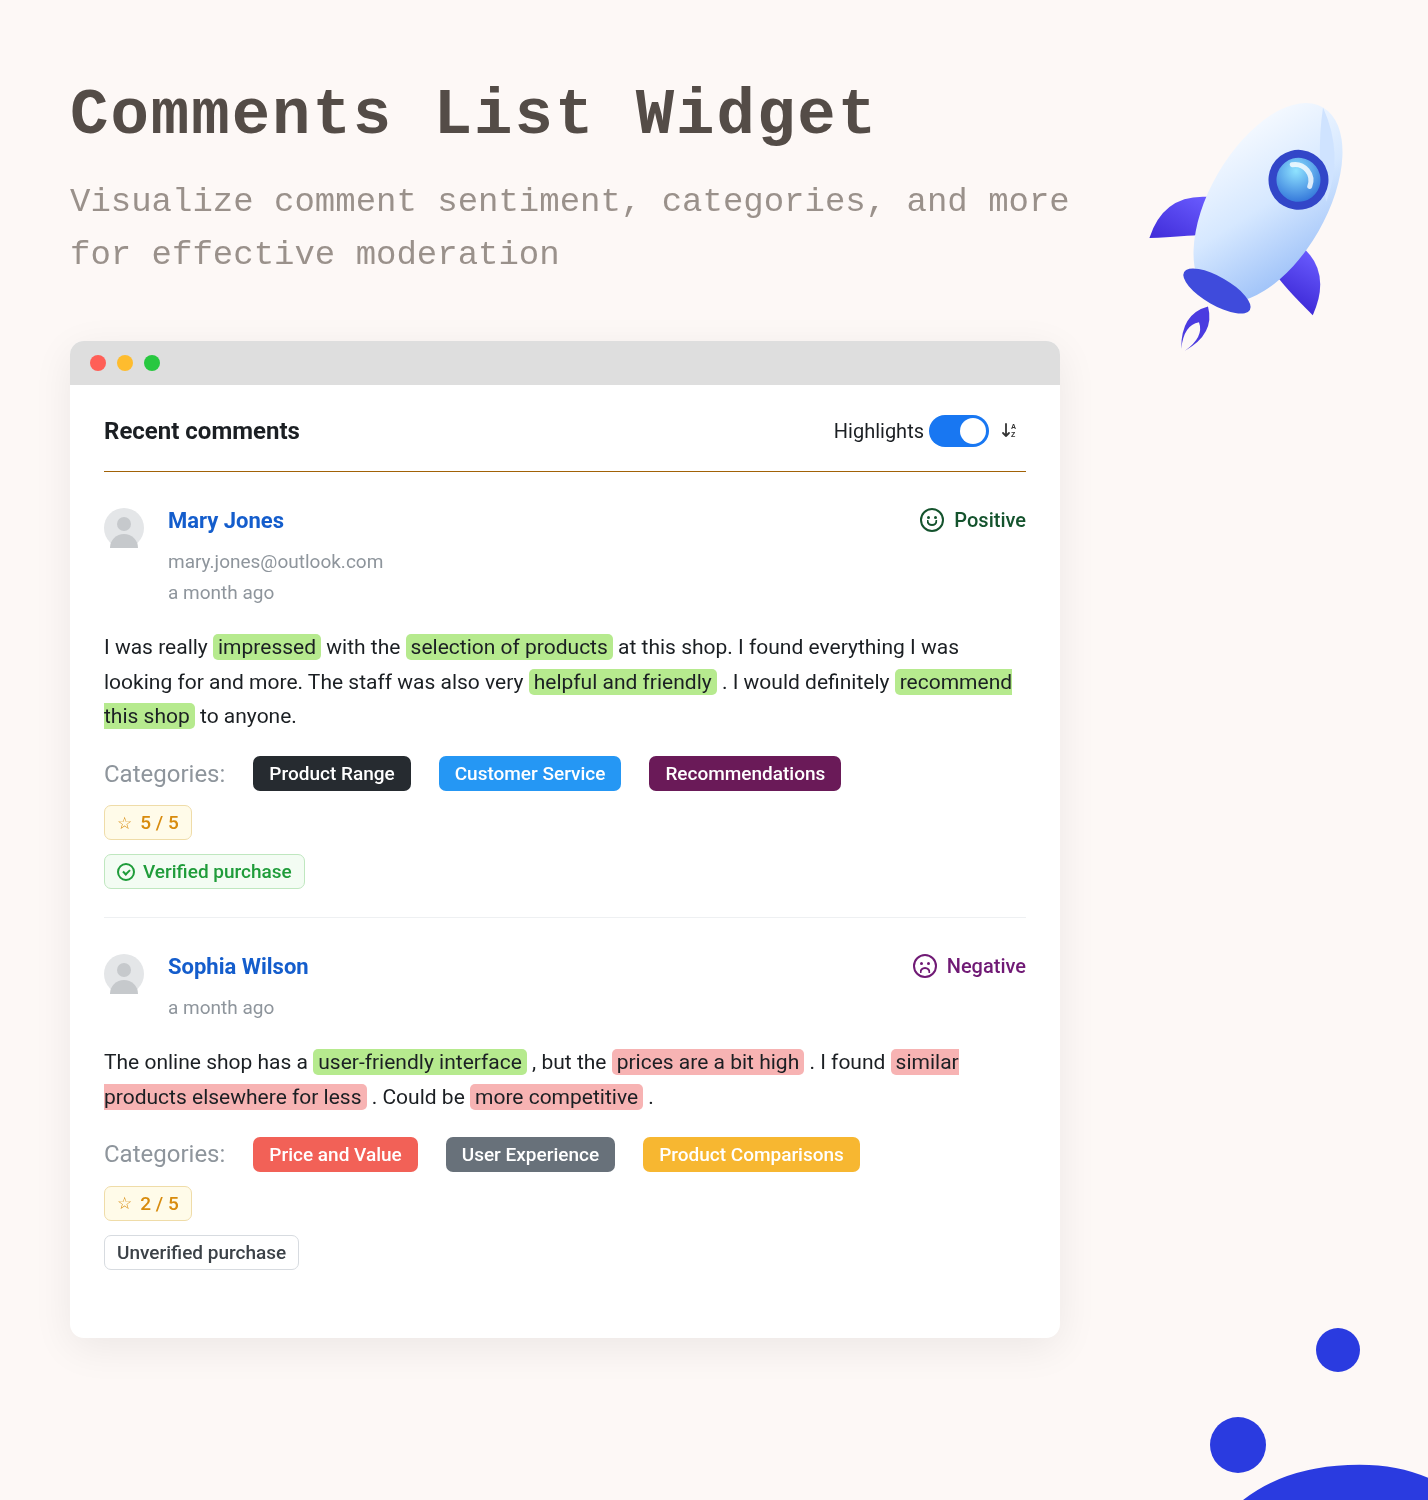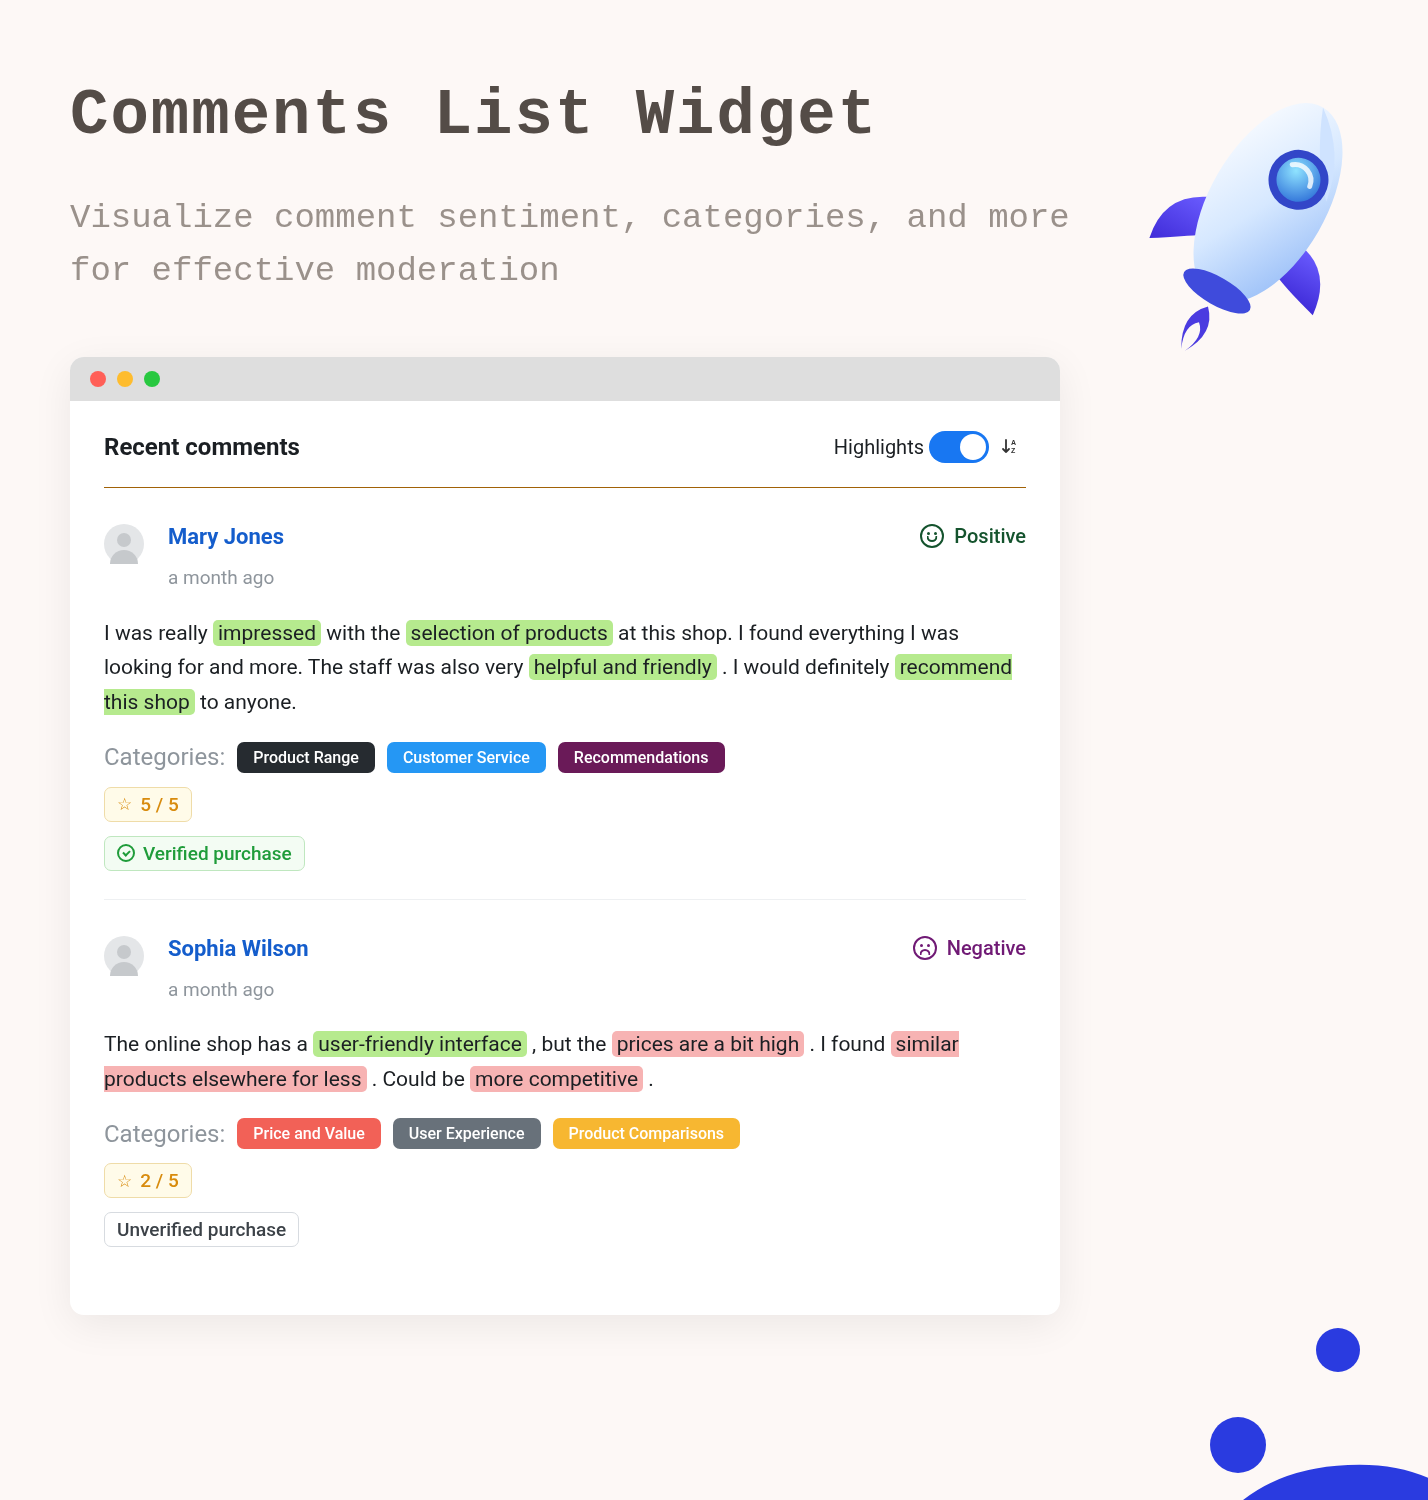--- a/index.html
+++ b/index.html
@@ -15,21 +15,21 @@
   
   .page-head {
     padding: 80px 70px 0 70px;
   }
   .page-title {
     font-family: "Courier New", Courier, monospace;
     font-size: 64px;
     font-weight: 700;
     color: #544c47;
     letter-spacing: 2px;
-    margin-bottom: 40px;
+    margin-bottom: 24px;
   }
   .page-sub {
     font-family: "Courier New", Courier, monospace;
     font-size: 34px;
     color: #9a918b;
     line-height: 1.55;
     max-width: 1000px;
   }
 
   
@@ -229,23 +229,24 @@
   }
   .cat-label {
     font-size: 24px;
     color: #8e959c;
   }
   .pill {
     display: inline-flex;
     align-items: center;
     padding: 6px 16px;
     border-radius: 7px;
-    font-size: 16px;
+    font-size: 19px;
     color: #fff;
     font-weight: 500;
+    margin-left: 16px;
   }
   .pill-dark   { background: #262b30; }
   .pill-blue   { background: #2597f4; }
   .pill-purple { background: #6a1a58; }
   .pill-red    { background: #f26157; }
   .pill-gray   { background: #68717a; }
   .pill-amber  { background: #f7b731; }
 
   .badge-row {
     margin-top: 14px;
@@ -376,20 +377,21 @@
         </span>
       </div>
     </div>
 
     <div id="comments-host">
         <div class="comment">
           <div class="c-head">
             <div class="avatar"></div>
             <div class="c-meta">
               <div class="c-name">Mary Jones</div>
+              <div class="c-sub">mary.jones@outlook.com</div>
               <div class="c-sub">a month ago</div>
             </div>
             <div class="sent-badge positive">
               <span class="sent-icon">
                 <span class="eye-l"></span>
                 <span class="eye-r"></span>
                 <span class="mouth"></span>
               </span>
               <span>Positive</span>
             </div>

